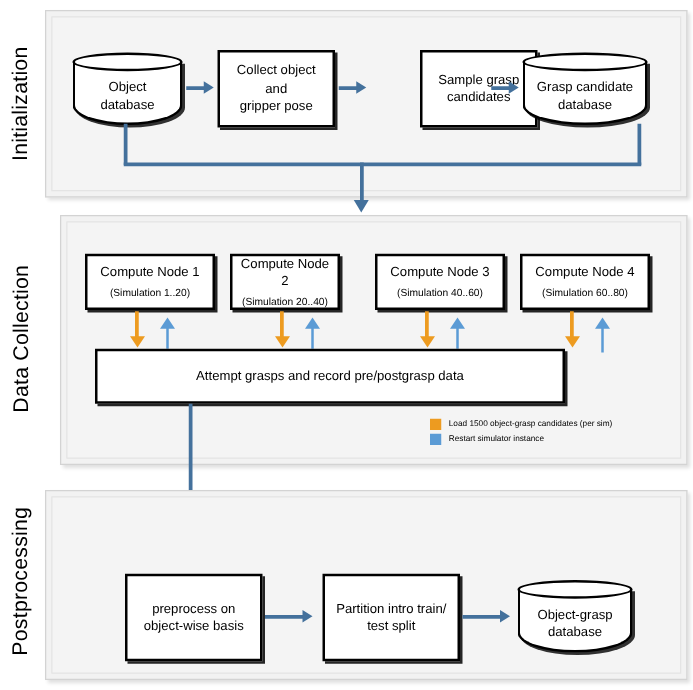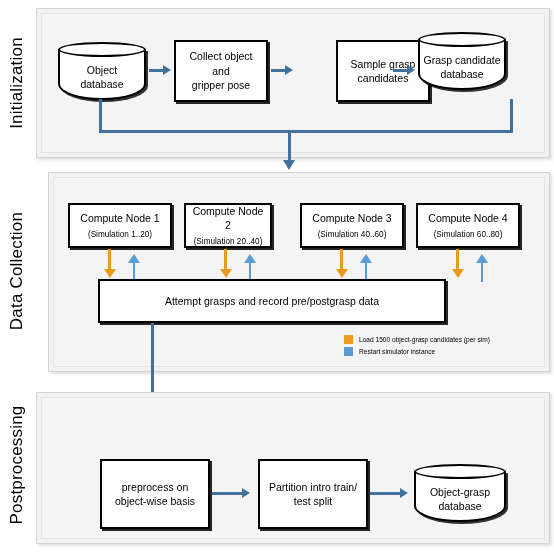--- a/index.html
+++ b/index.html
@@ -200,21 +200,21 @@
 <div class="arrow-right" style="left:285px; top:65px;"></div>
 
 <div class="box" style="left:296px; top:40px; width:94px; height:62px;margin-left:40px;">
   <div>Sample grasp</div>
   <div>candidates</div>
 </div>
 
 <div class="conn" style="left:393px; top:69px; width:16px; height:3px;"></div>
 <div class="arrow-right" style="left:407px; top:65px;"></div>
 
-<div class="cyl" style="left:418px; top:32px; width:88px; height:58px;">
+<div class="cyl" style="left:418px; top:42px; width:100px; height:58px;">
   <div class="body"></div>
   <div class="top"></div>
   <div class="cyl-label">
     <div>Grasp candidate</div>
     <div>database</div>
   </div>
 </div>
 
 <div class="conn" style="left:99px; top:99px; width:3px; height:33px;"></div>
 <div class="conn" style="left:510px; top:99px; width:3px; height:33px;"></div>
@@ -259,21 +259,21 @@
 <div class="stem-orange" style="left:340px; top:249px; height:22px;"></div>
 <div class="arrow-down-orange" style="left:336px; top:269px;"></div>
 <div class="stem-blue" style="left:365px; top:262px; height:20px;"></div>
 <div class="arrow-up-blue" style="left:360px; top:254px;"></div>
 
 <div class="stem-orange" style="left:456px; top:249px; height:22px;"></div>
 <div class="arrow-down-orange" style="left:452px; top:269px;"></div>
 <div class="stem-blue" style="left:481px; top:262px; height:20px;"></div>
 <div class="arrow-up-blue" style="left:476px; top:254px;"></div>
 
-<div class="box" style="left:98px; top:279px; width:348px; height:44px;">
+<div class="box" style="left:76px; top:279px; width:376px; height:44px;">
   <div>Attempt grasps and record pre/postgrasp data</div>
 </div>
 
 <div class="legend" style="left:344px; top:335px;">
   <div class="legend-row">
     <div class="legend-swatch" style="background:#ED9B20;"></div>
     <div class="legend-text">Load 1500 object-grasp candidates (per sim)</div>
   </div>
   <div class="legend-row">
     <div class="legend-swatch" style="background:#5B9BD5;"></div>

